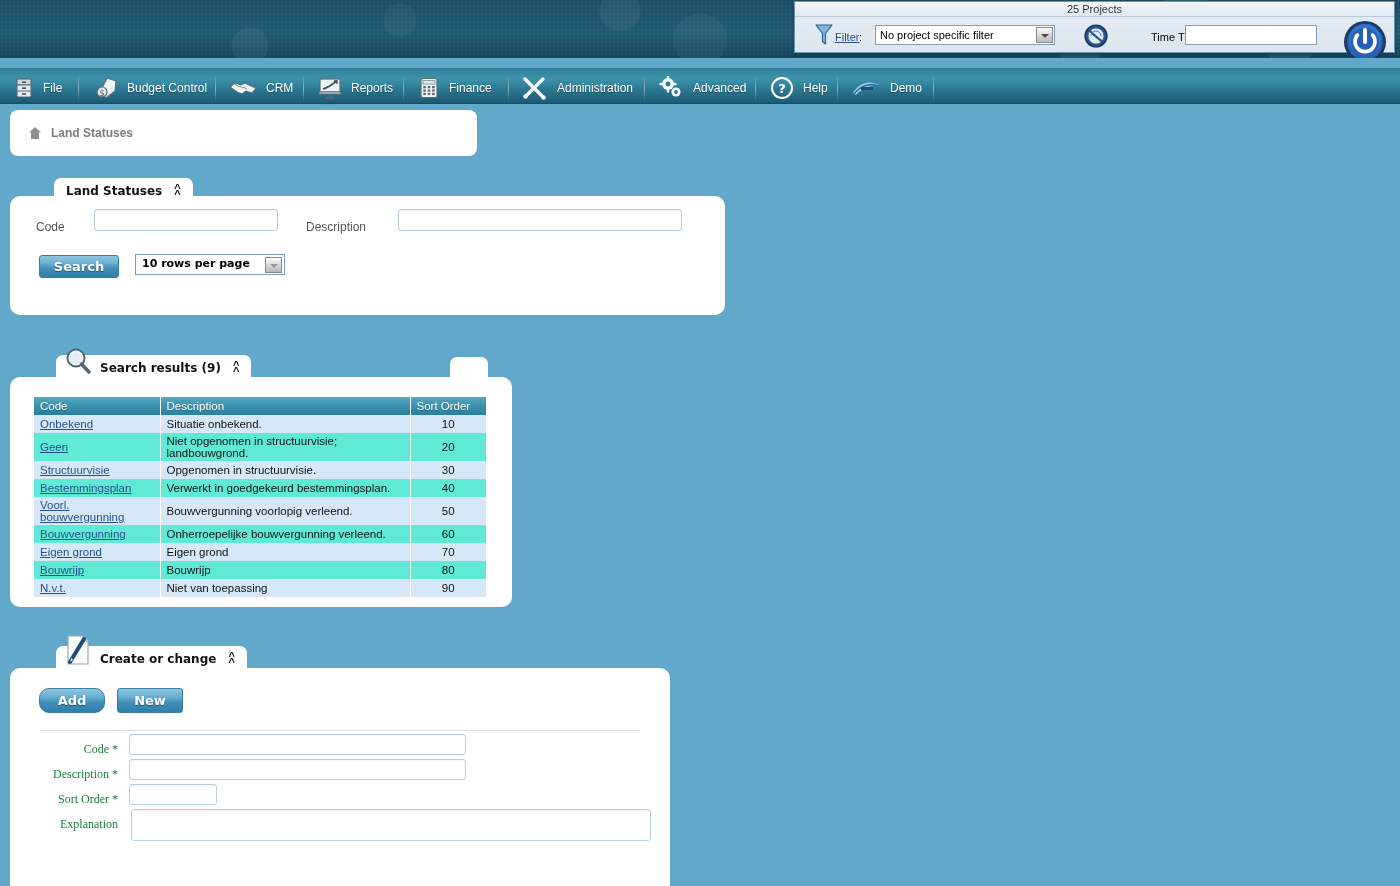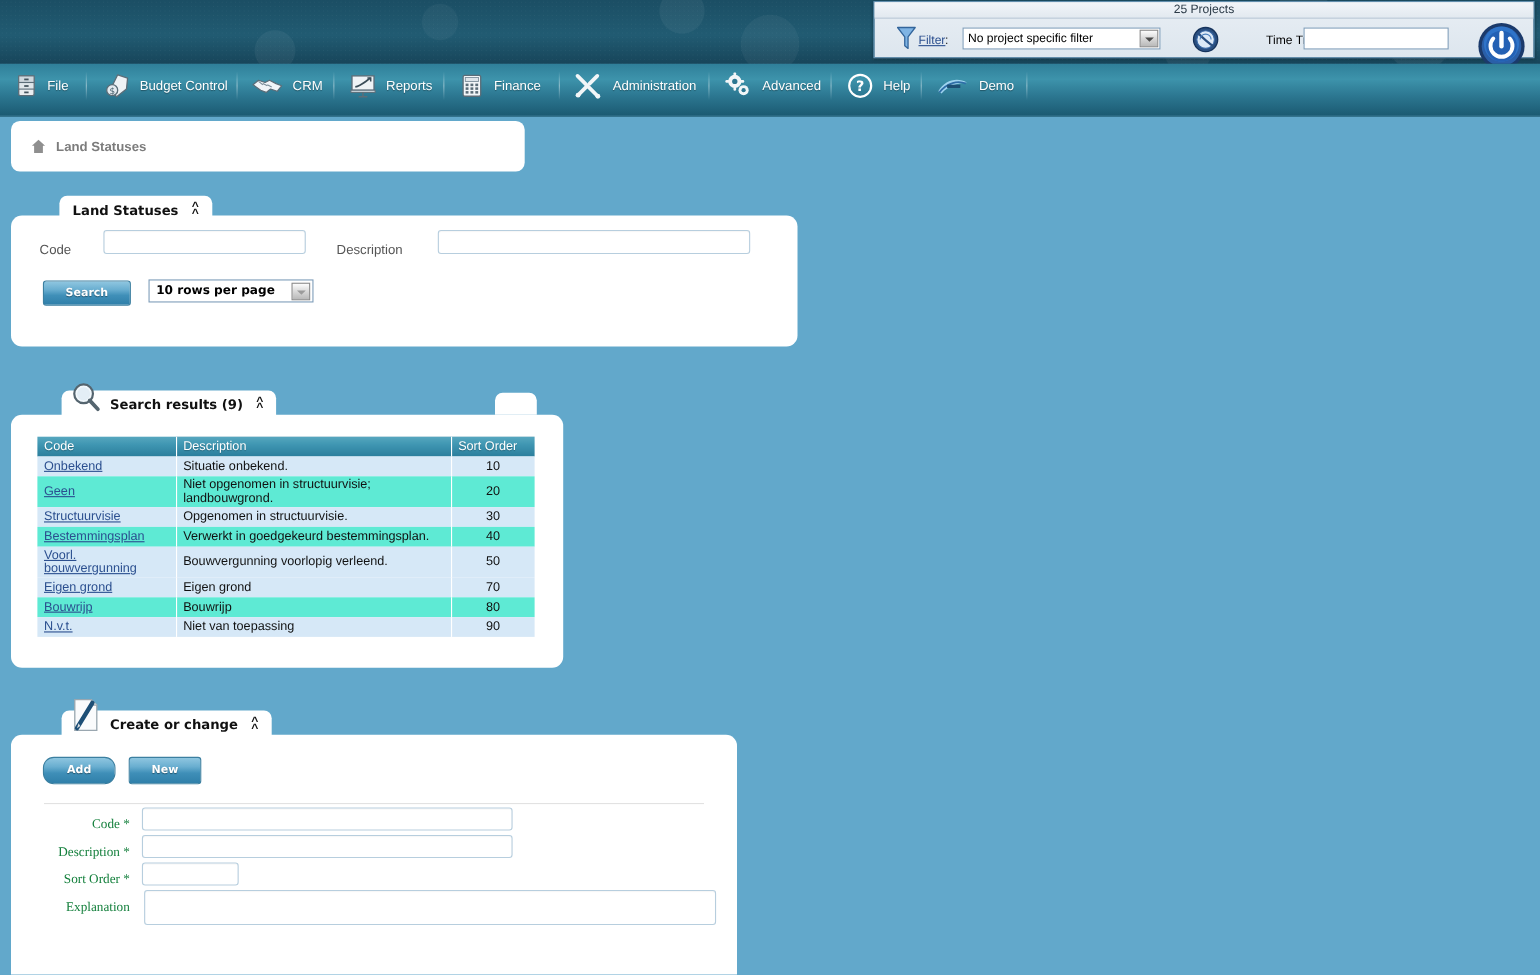--- a/index.html
+++ b/index.html
@@ -87,21 +87,21 @@
   .clock-icon { position: absolute; left: 288px; top: 4px; }
   .tt-label { position: absolute; left: 316px; top: 14px; font-size: 11px; color: #000; margin-left: 40px; }
   .tt-input {
     position: absolute; left: 390px; top: 8px; width: 132px; height: 20px;
     background: #fff; border: 1px solid #7f9db9;
   }
   .power-btn { position: absolute; right: 6px; top: 2px; }
 
   
   #menubar {
-    position: absolute; left: 0; top: 58px; width: 1400px; height: 48px;
+    position: absolute; left: 0; top: 68px; width: 1400px; height: 36px;
     background: linear-gradient(180deg,#2f7f99 0%, #3d93ab 30%, #2c7791 62%, #1b5a72 100%);
     border-bottom: 1px solid #155064;
   }
   .menu-item {
     position: absolute; top: 0; height: 40px;
     display: flex; align-items: center; gap: 9px;
     color: #ffffff; font-size: 12px; cursor: pointer;
     padding: 0 10px;
   }
   .menu-item .mlabel { white-space: nowrap; text-shadow: 0 1px 1px rgba(0,0,0,0.35); }
@@ -144,21 +144,21 @@
   .flabel { position: absolute; font-size: 12px; color: #555; }
   .finput {
     position: absolute; background: #fff;
     border: 1px solid #b7cede; border-radius: 3px;
     box-shadow: inset 0 1px 1px rgba(0,0,0,0.04);
   }
 
   .btn {
     position: absolute; border: 1px solid #3b7fa0; border-radius: 3px;
     background: linear-gradient(180deg,#8fc6e0 0%, #69aed0 35%, #3f8fb8 60%, #2f7fa9 100%);
-    color: #ffffff; font-size: 10px; font-weight: bold;
+    color: #ffffff; font-size: 13px; font-weight: bold;
     font-family: "DejaVu Sans", sans-serif;
     display: flex; align-items: center; justify-content: center;
     text-shadow: 0 1px 1px rgba(0,0,0,0.4);
     cursor: pointer;
   }
 
   .rows-select {
     position: absolute; background: #fff; border: 1px solid #7f9db9;
     font-size: 11px; font-weight: bold; color: #000; line-height: 18px;
     padding-left: 6px;
@@ -437,20 +437,25 @@
         <tr class="even">
           <td class="code"><a>Bestemmingsplan</a></td>
           <td>Verwerkt in goedgekeurd bestemmingsplan.</td>
           <td class="num" style="border-right: none;">40</td>
         </tr>
         <tr class="odd">
           <td class="code"><a>Voorl. bouwvergunning</a></td>
           <td>Bouwvergunning voorlopig verleend.</td>
           <td class="num" style="border-right: none;">50</td>
         </tr>
+        <tr class="even">
+          <td class="code"><a>Bouwvergunning</a></td>
+          <td>Onherroepelijke bouwvergunning verleend.</td>
+          <td class="num" style="border-right: none;">60</td>
+        </tr>
         <tr class="odd">
           <td class="code"><a>Eigen grond</a></td>
           <td>Eigen grond</td>
           <td class="num" style="border-right: none;">70</td>
         </tr>
         <tr class="even">
           <td class="code"><a>Bouwrijp</a></td>
           <td>Bouwrijp</td>
           <td class="num" style="border-right: none;">80</td>
         </tr>

